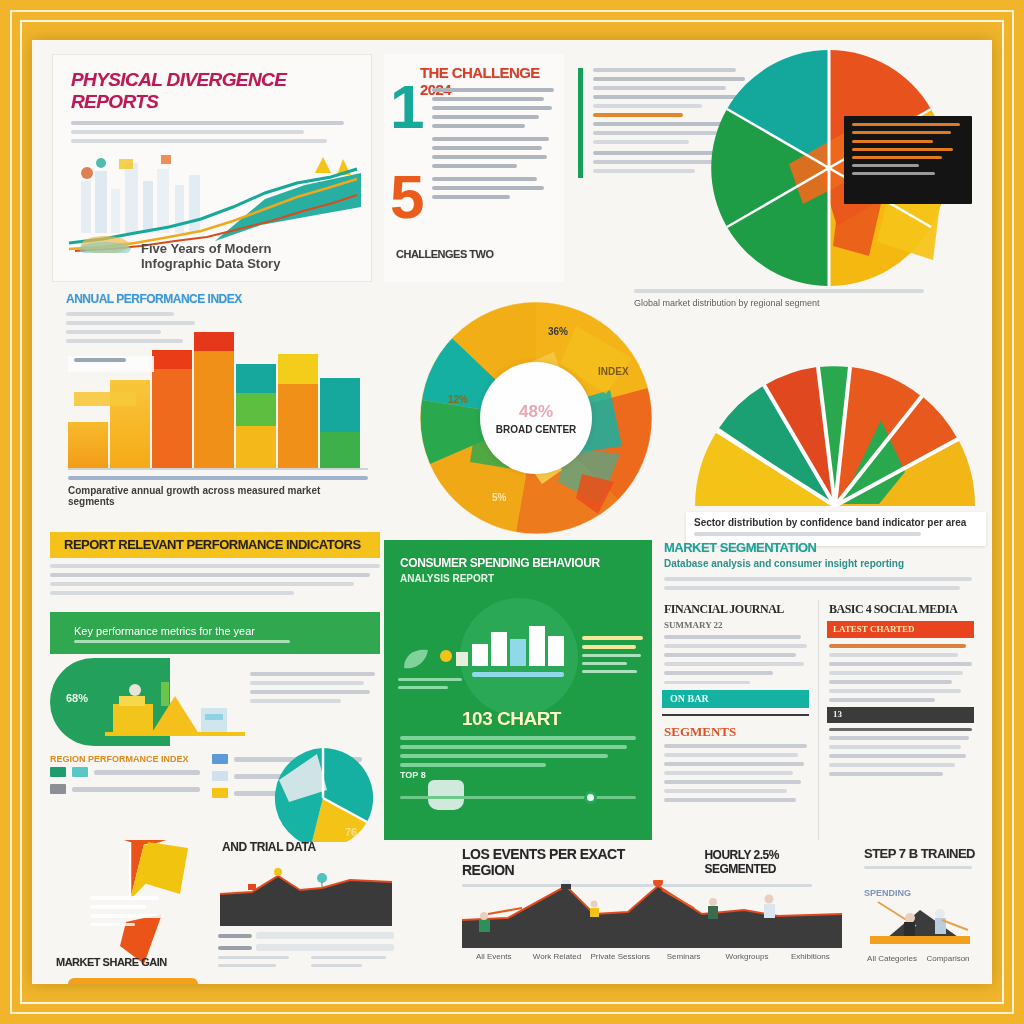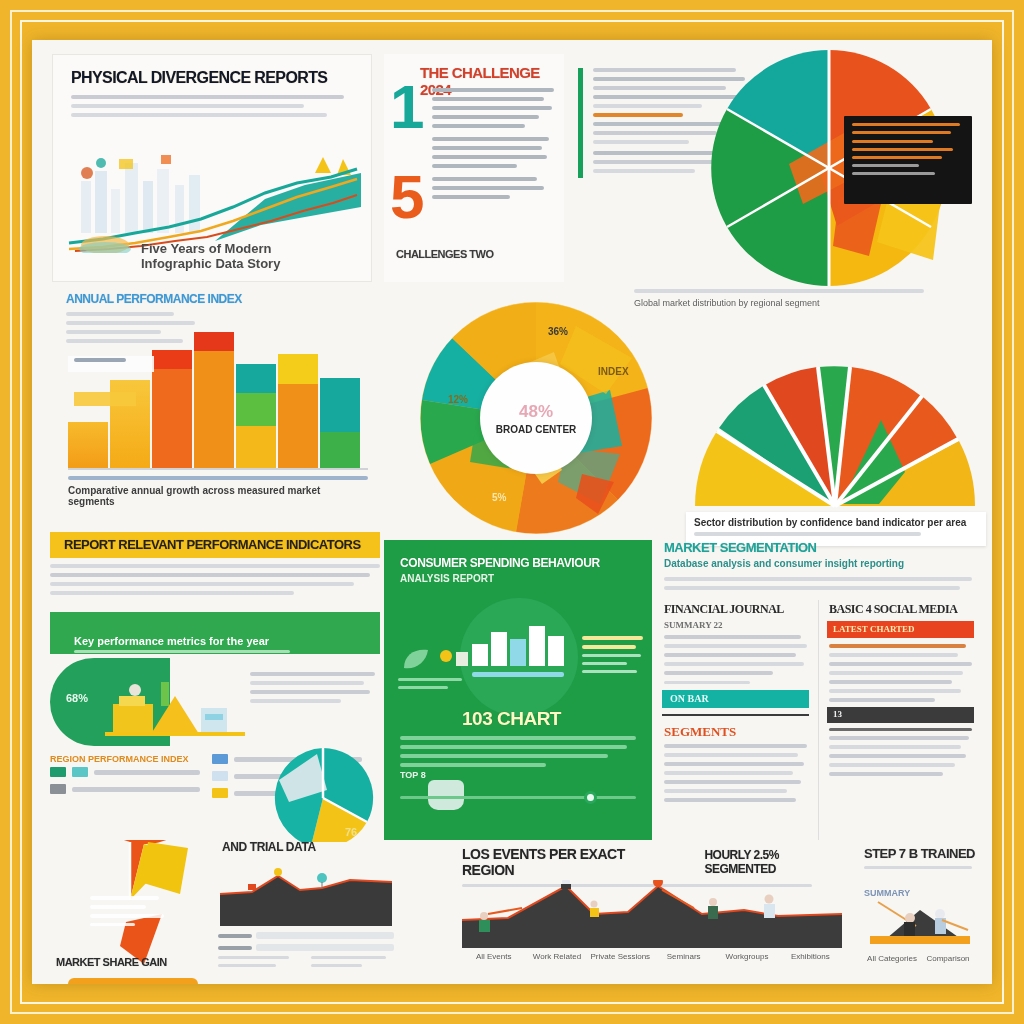--- a/index.html
+++ b/index.html
@@ -26,22 +26,22 @@
   .txt-line{ background:#c9ccd2; height:4px; border-radius:2px; margin-bottom:5px; }
   .txt-line.s{ background:#d6d9de; }
   .txt-line.t{ background:#b9bfc7; }
   .hdr{
     font-weight:bold; letter-spacing:-0.5px;
     text-shadow:0 0 1.2px rgba(0,0,0,.18);
   }
 
   
   #panel-growth{ left:20px; top:14px; width:320px; height:228px; background:#fbfaf8; border:1px solid #e9e7e2; }
-  #growth-title{ font-size:16px; color:#0f172a; font-weight:bold; padding:14px 0 0 18px; letter-spacing:-.6px;
-     text-shadow:0 0 1px rgba(180,120,0,.45); filter:blur(.25px);}
+  #growth-title{ font-size:19px; color:#be185d; font-weight:bold; padding:14px 0 0 18px; letter-spacing:-.6px;
+     text-shadow:0 0 1px rgba(180,120,0,.45); filter:blur(.25px);font-style:italic;}
   #growth-sub{ padding:8px 16px 0 18px; }
   #growth-sub .txt-line{ height:4px; }
   #growth-chart{ position:absolute; left:12px; top:78px; width:296px; height:120px; }
   #growth-caption{ position:absolute; left:40px; bottom:10px; width:250px; }
 
   
   #panel-kpi{ left:352px; top:14px; width:180px; height:228px; background:#fbfaf8; }
   #kpi-head{ font-size:15px; color:#d4402a; font-weight:bold; padding:10px 0 0 36px; letter-spacing:-.6px; filter:blur(.3px);}
   #kpi-num-1{ position:absolute; left:6px; top:22px; font-size:62px; font-weight:bold; color:#17a89a; line-height:1; filter:blur(.3px);}
   #kpi-num-5{ position:absolute; left:6px; top:112px; font-size:62px; font-weight:bold; color:#ea5c1c; line-height:1; filter:blur(.3px);}
@@ -84,21 +84,21 @@
   
   #panel-fan{ left:648px; top:320px; width:310px; height:185px; }
   #fan{ position:absolute; left:10px; top:0; width:290px; height:148px; overflow:hidden; }
   #fan-caption{ position:absolute; left:6px; top:152px; width:300px; background:#fff; padding:5px 8px; box-shadow:0 1px 3px rgba(0,0,0,.12);}
 
   
   #banner-yellow{ left:18px; top:492px; width:330px; height:26px; background:#f5c21c; }
   #banner-yellow .lbl{ font-size:13px; font-weight:bold; color:#231f1a; padding:5px 0 0 14px; letter-spacing:-.5px; filter:blur(.3px);}
   #mid-left-text{ left:18px; top:524px; width:330px; }
   #banner-green{ left:18px; top:572px; width:330px; height:42px; background:#2fa84f; }
-  #banner-green .t1{ font-size:11px; font-weight:bold; color:#ffffff; padding:23px 0 0 24px; filter:blur(.3px);}
+  #banner-green .t1{ font-size:11px; font-weight:normal; color:#ffffff; padding:13px 0 0 24px; filter:blur(.3px);}
   #green-semi{ left:18px; top:618px; width:330px; height:88px; }
   #green-semi-shape{ position:absolute; left:0; top:0; width:120px; height:88px; background:#23a05b;
       border-top-left-radius:88px; border-bottom-left-radius:88px; }
   #green-semi-illus{ position:absolute; left:55px; top:10px; width:140px; height:72px; }
   #green-semi-text{ position:absolute; left:200px; top:14px; width:130px; }
   #legend-block{ left:18px; top:714px; width:330px; height:82px; }
   .legend-col{ position:absolute; top:0; width:150px; }
   .legend-row{ display:flex; align-items:center; gap:6px; margin-bottom:7px; }
   .swatch{ width:16px; height:10px; border-radius:1px; flex:none; }
   .legend-txt{ flex:1; height:5px; background:#c9ccd2; border-radius:2px;}
@@ -657,21 +657,21 @@
         <div class="axis-tick">Private Sessions</div>
         <div class="axis-tick">Seminars</div>
         <div class="axis-tick">Workgroups</div>
         <div class="axis-tick">Exhibitions</div>
       </div>
     </div>
 
     <div class="pg" id="panel-bottom-right">
       <div class="hdr" id="br-title">STEP 7 B TRAINED</div>
       <div class="txt-line s" style="width:96%;height:3px;margin-top:5px"></div>
-      <div id="br-sub">SUMMARY</div>
+      <div id="br-sub">SPENDING</div>
       <svg id="br-illus" viewBox="0 0 112 56">
         <polygon points="16,52 56,18 104,52" fill="#3c3c3c"></polygon>
         <rect x="6" y="44" width="100" height="8" fill="#f3a01c"></rect>
         <line x1="14" y1="10" x2="52" y2="34" stroke="#e8a14a" stroke-width="2"></line>
         <circle cx="46" cy="26" r="5" fill="#e8cfc0"></circle>
         <rect x="40" y="30" width="11" height="14" fill="#2d2d2d"></rect>
         <circle cx="76" cy="22" r="5" fill="#e8eaf0"></circle>
         <rect x="71" y="26" width="11" height="16" fill="#b9cde0"></rect>
         <line x1="78" y1="28" x2="104" y2="38" stroke="#e8a14a" stroke-width="2"></line>
       </svg>

